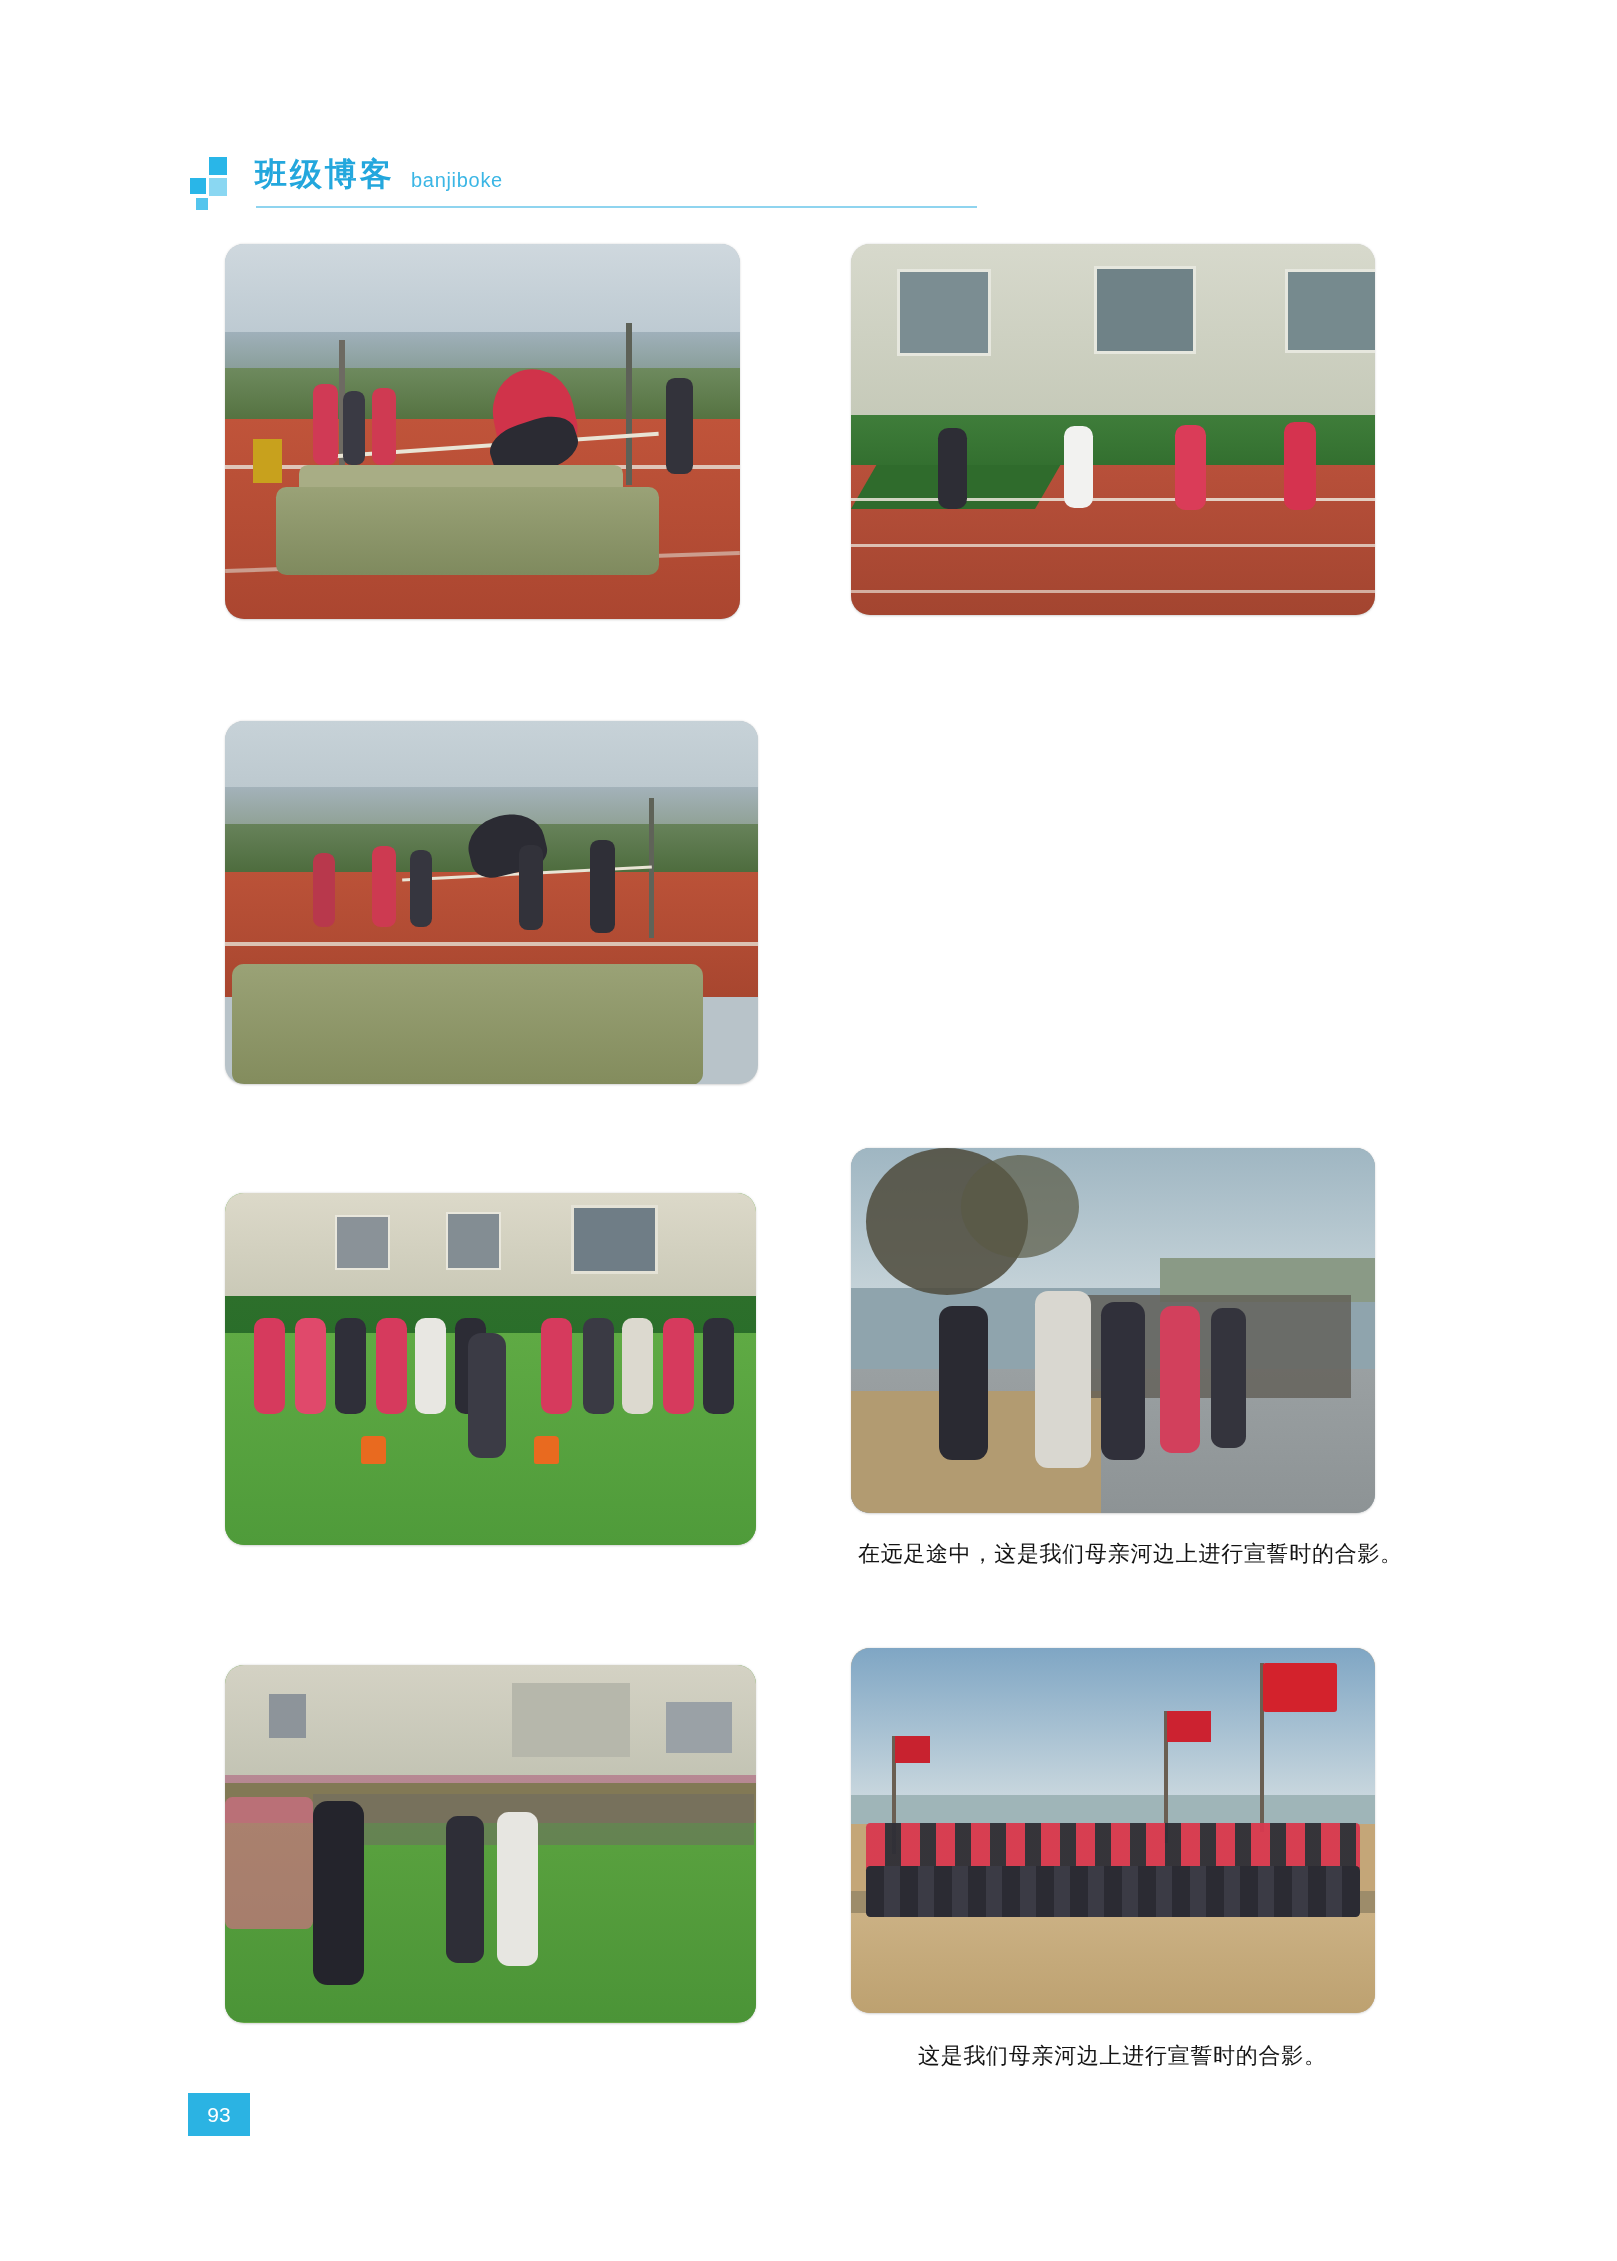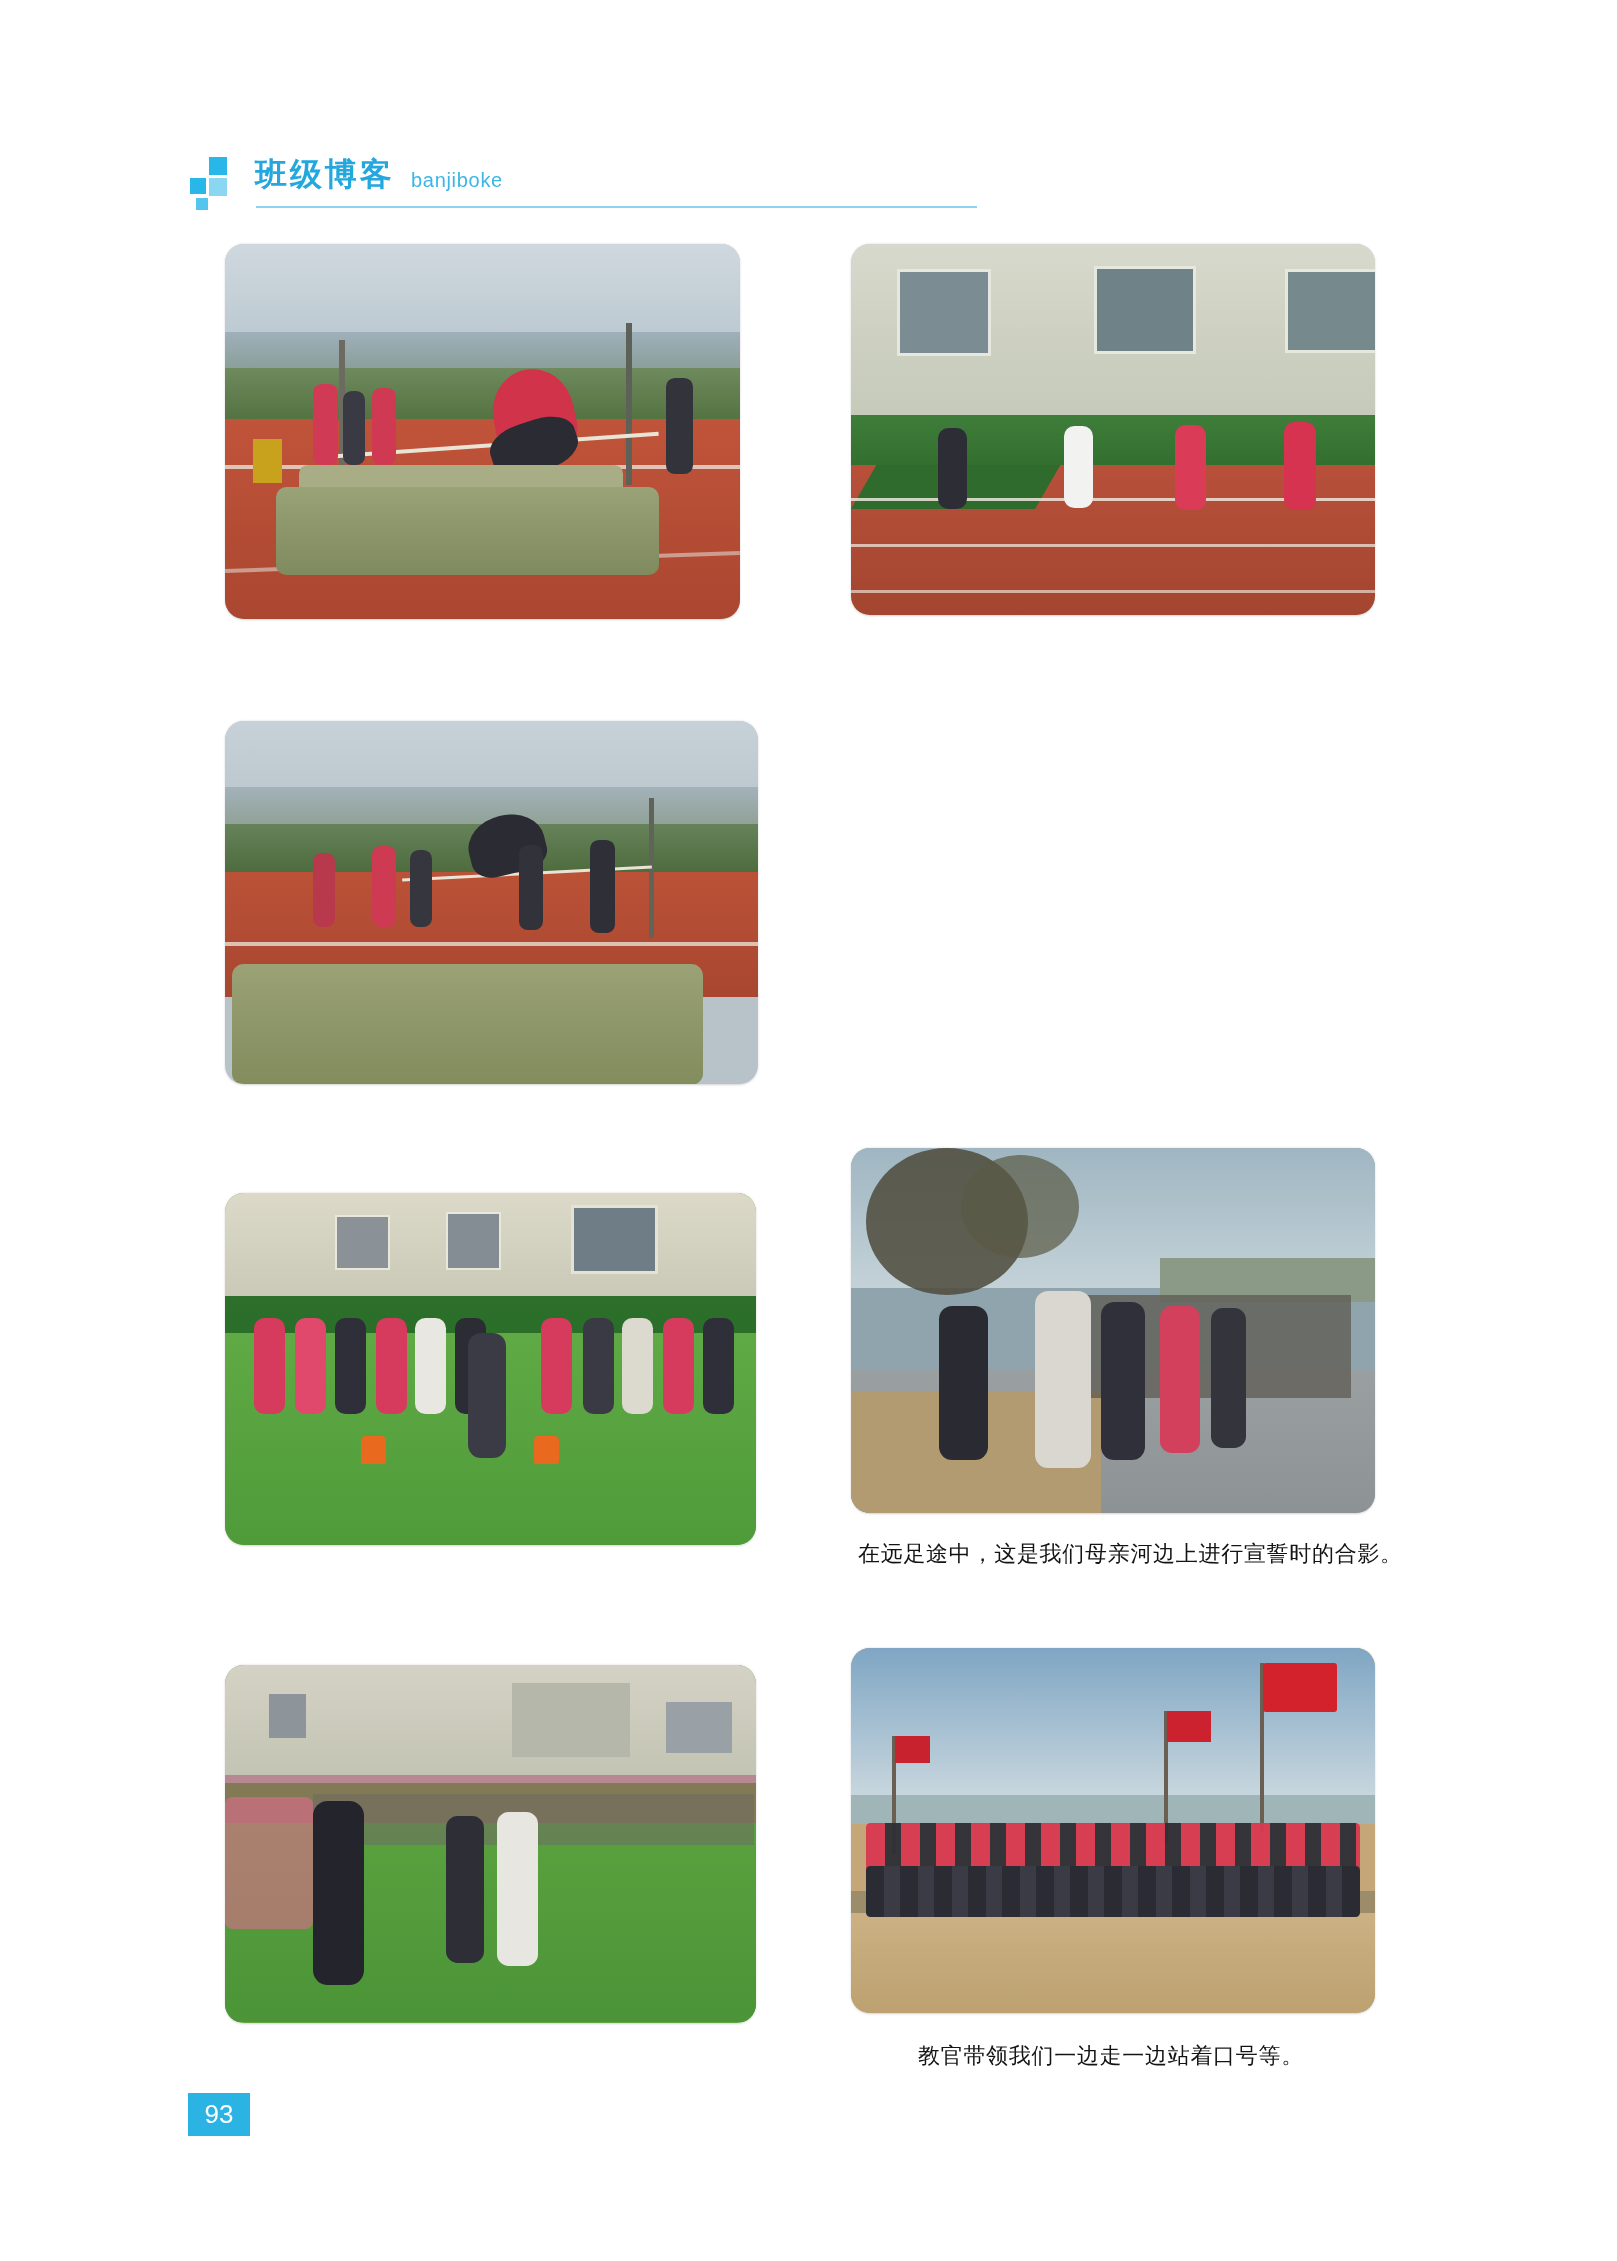--- a/index.html
+++ b/index.html
@@ -237,21 +237,21 @@
   }
   .pagenum {
     position: absolute;
     left: 0;
     top: 0;
     width: 62px;
     height: 43px;
     line-height: 43px;
     text-align: center;
     font-family: "Liberation Sans", sans-serif;
-    font-size: 26px;
+    font-size: 21px;
     color: #ffffff;
   }
 </style>
 </head>
 <body>
 
 <div class="page">
 
   <div class="header">
     <div class="header-squares">
@@ -380,21 +380,21 @@
       <div class="flag1"></div>
     <div class="pole2"></div>
       <div class="flag2"></div>
     <div class="pole3"></div>
       <div class="flag3"></div>
     <div class="ground"></div>
       <div class="sand"></div>
     <div class="rowred"></div>
       <div class="rowdark"></div>
   </div>
-  <div class="caption" id="caption2">教官带领我们一边走一边站着口号等。</div>
+  <div class="caption" id="caption2">这是我们母亲河边上进行宣誓时的合影。</div>
 
 
   <div class="pagenum-box">
     <div class="pagenum">93</div>
   </div>
 
 </div>
 
 
 </body></html>

